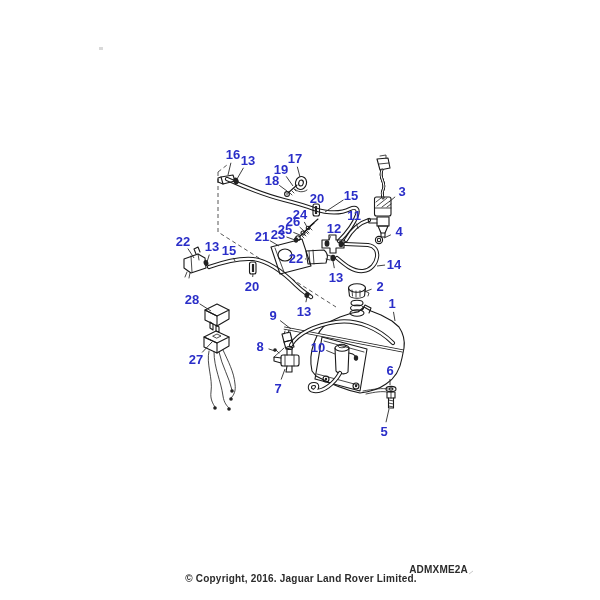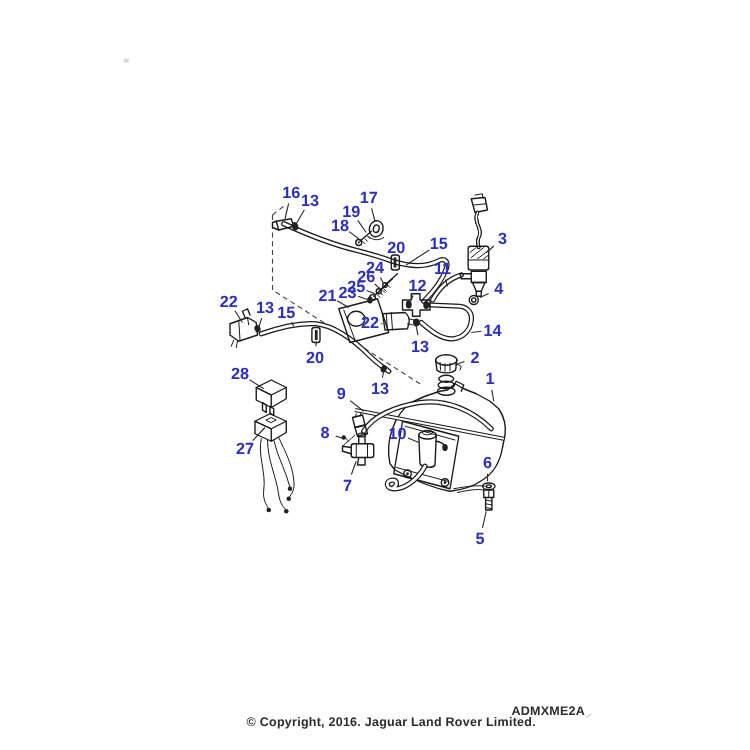--- a/index.html
+++ b/index.html
@@ -12,21 +12,21 @@
   .dash{stroke:#444;stroke-width:0.9;fill:none;stroke-dasharray:4 3;}
   .ho{stroke:#1a1a1a;stroke-width:4.2;fill:none;stroke-linecap:round;stroke-linejoin:round;}
   .hi{stroke:#ffffff;stroke-width:2.2;fill:none;stroke-linecap:round;stroke-linejoin:round;}
   .wo{stroke:#1a1a1a;stroke-width:2.6;fill:none;stroke-linecap:round;}
   .wi{stroke:#ffffff;stroke-width:1.1;fill:none;stroke-linecap:round;}
   .so{stroke:#1a1a1a;stroke-width:3.2;fill:none;}
   .si{stroke:#ffffff;stroke-width:1.6;fill:none;}
   .blk{fill:#222;stroke:none;}
   .callout{font-family:"Liberation Sans",sans-serif;font-size:13px;font-weight:bold;}
   .footer-text{position:absolute;color:#2b2b2b;font-size:10px;letter-spacing:0.2px;font-weight:bold;}
-  #copyright{left:313px;top:573px;transform:translateX(-50%);white-space:nowrap;}
+  #copyright{left:301px;top:573px;transform:translateX(-50%);white-space:nowrap;}
   #part-code{right:132px;top:564px;}
   .stray-mark{position:absolute;left:99px;top:47px;width:4px;height:3px;background:#d9d9d9;}
 </style>
 </head>
 <body>
 
 <div class="stage">
   <div class="stray-mark"></div>
 
   <svg width="600" height="600" viewBox="0 0 600 600">

